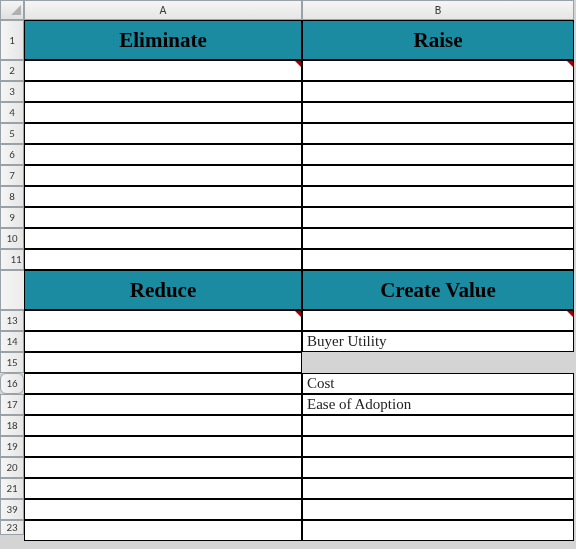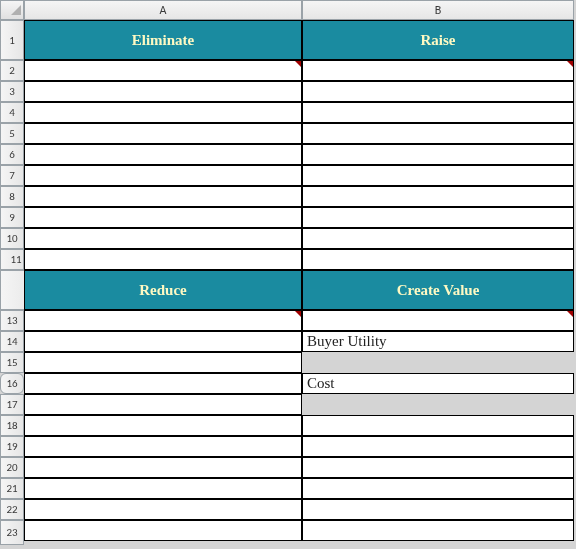--- a/index.html
+++ b/index.html
@@ -64,23 +64,23 @@
     box-sizing: border-box;
     padding: 0 4px;
     display: flex;
     align-items: center;
     font-family: 'Times New Roman', serif;
     font-size: 15px;
     overflow: hidden;
   }
   .cell.header {
     background: #1a8ba0;
-    color: #fef9c3;
+    color: #000000;
     font-weight: bold;
-    font-size: 15px;
+    font-size: 21px;
     justify-content: center;
   }
   .comment-marker {
     position: absolute;
     right: 0;
     top: 0;
     width: 0;
     height: 0;
     border-left: 6px solid transparent;
     border-top: 6px solid #a00000;
@@ -154,23 +154,23 @@
     <div class="row-header" style="top: 436px; height: 21px;">
       <span>19</span>
     </div>
     <div class="row-header" style="top: 457px; height: 21px;">
       <span>20</span>
     </div>
     <div class="row-header" style="top: 478px; height: 21px;">
       <span>21</span>
     </div>
     <div class="row-header" style="top: 499px; height: 21px;">
-      <span>22</span>
-    </div>
-    <div class="row-header" style="top: 520px; height: 25px;">
+      <span>39</span>
+    </div>
+    <div class="row-header" style="top: 520px; height: 15px;">
       <span>23</span>
     </div>
     <div class="cell header" style="left: 24px; top: 20px; width: 278px; height: 40px;">
       <span>Eliminate</span>
     </div>
     <div class="cell header" style="left: 302px; top: 20px; width: 272px; height: 40px; font-family: Liberation Serif, serif;">
       <span>Raise</span>
     </div>
     <div class="cell" style="left: 24px; top: 60px; width: 278px; height: 21px;">
       <span></span>
@@ -258,20 +258,23 @@
       <span></span>
     </div>
     <div class="cell" style="left: 24px; top: 373px; width: 278px; height: 21px;">
       <span></span>
     </div>
     <div class="cell" style="left: 302px; top: 373px; width: 272px; height: 21px;">
       <span>Cost</span>
     </div>
     <div class="cell" style="left: 24px; top: 394px; width: 278px; height: 21px;">
       <span></span>
+    </div>
+    <div class="cell" style="left: 302px; top: 394px; width: 272px; height: 21px;">
+      <span>Ease of Adoption</span>
     </div>
     <div class="cell" style="left: 24px; top: 415px; width: 278px; height: 21px;">
       <span></span>
     </div>
     <div class="cell" style="left: 302px; top: 415px; width: 272px; height: 21px;">
       <span></span>
     </div>
     <div class="cell" style="left: 24px; top: 436px; width: 278px; height: 21px;">
       <span></span>
     </div>

